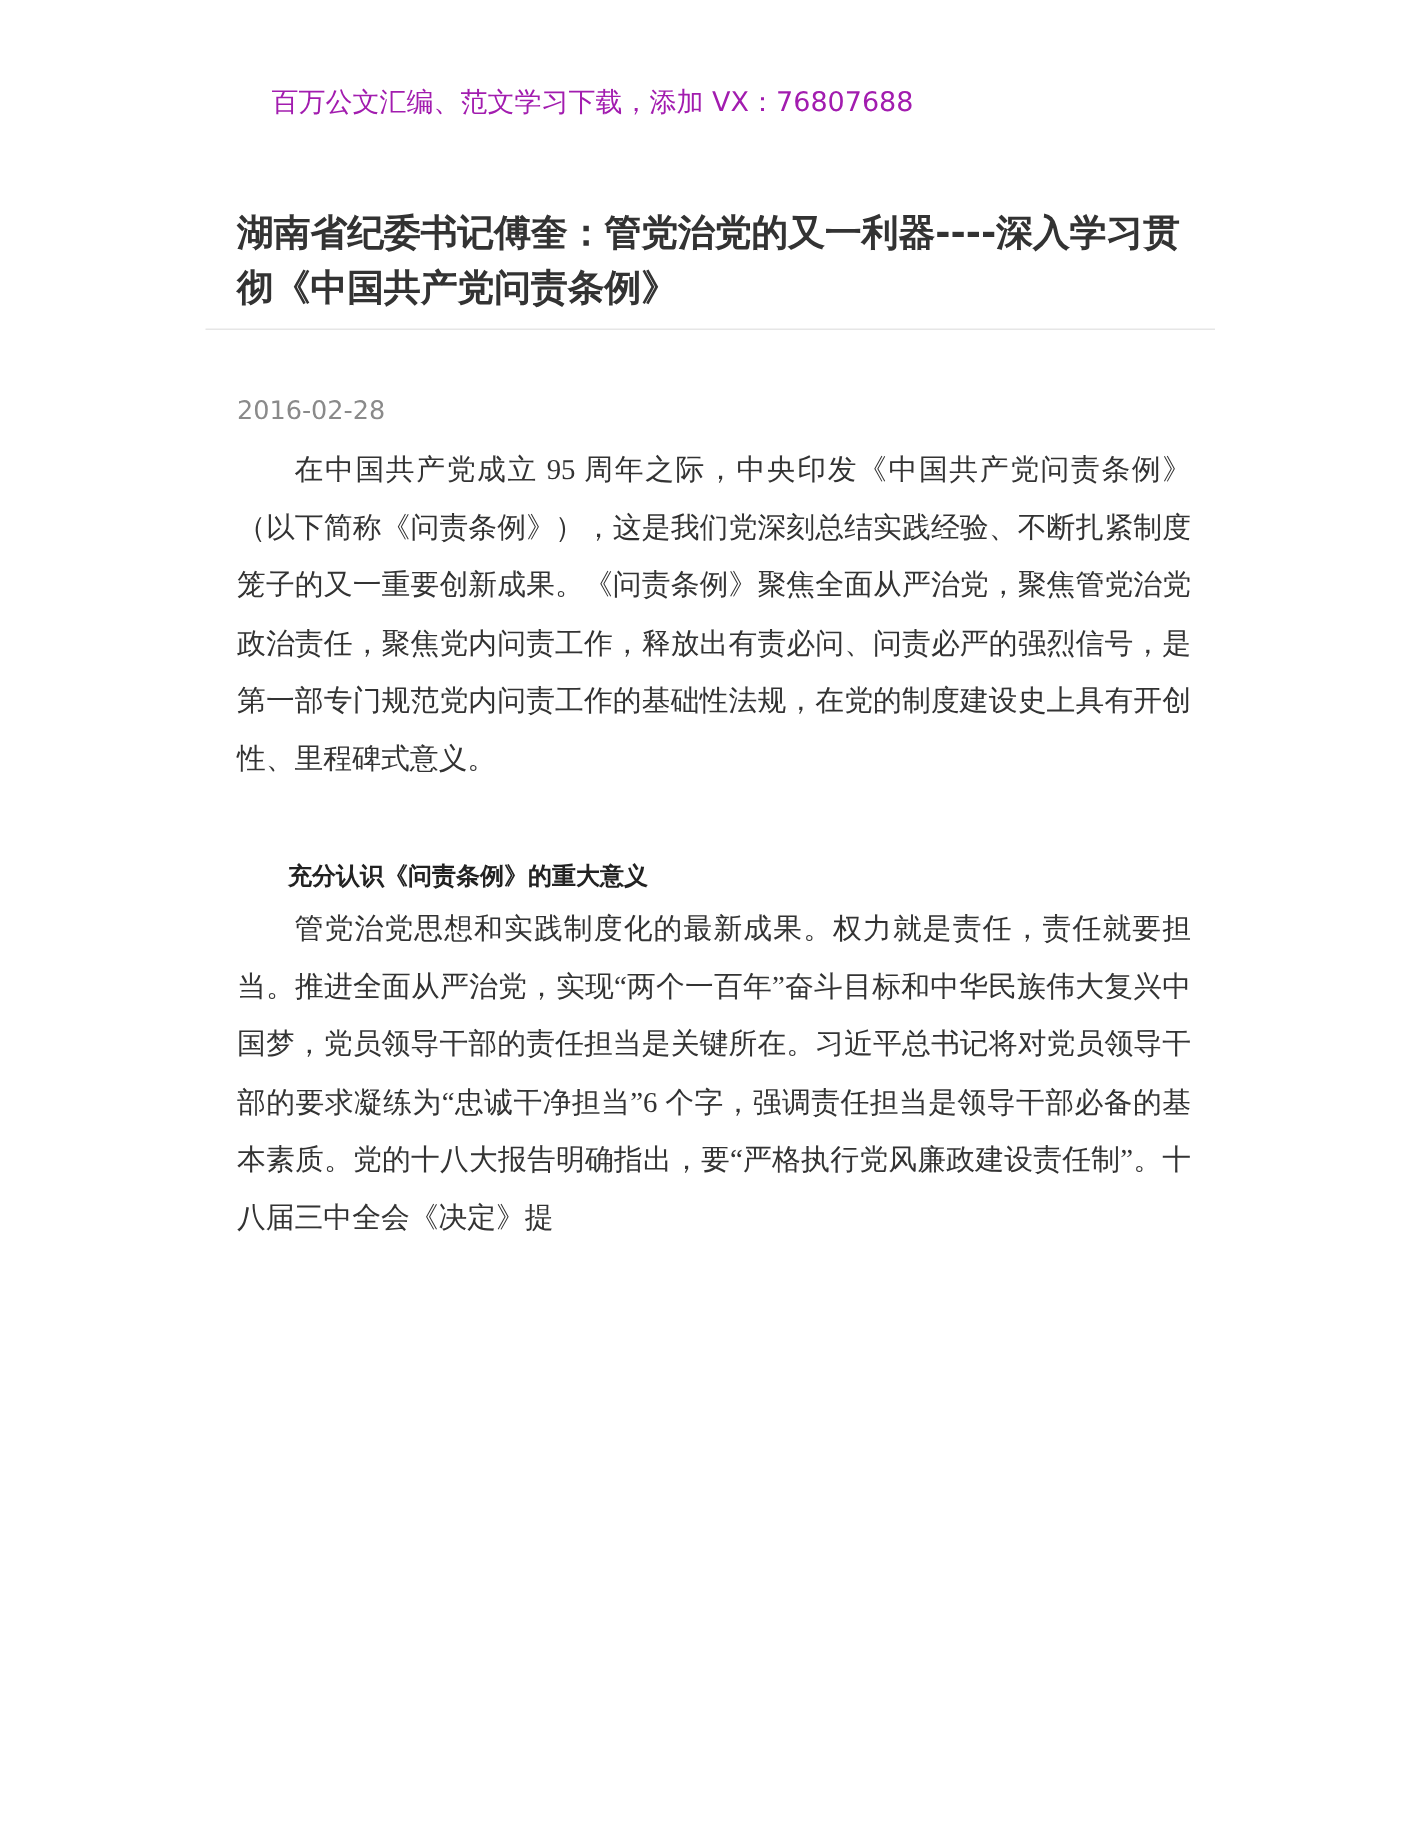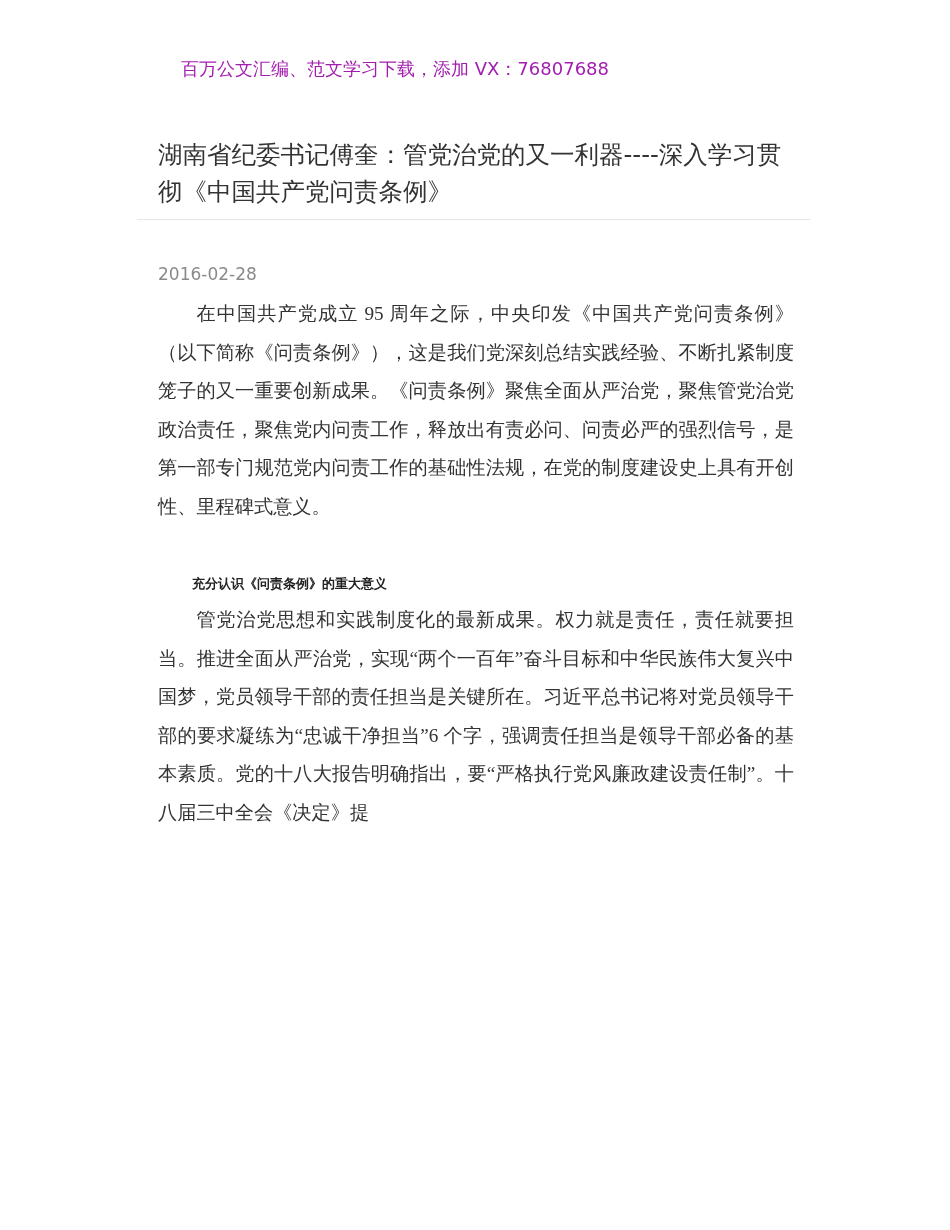--- a/index.html
+++ b/index.html
@@ -26,21 +26,21 @@
       line-height: 28px;
       color: #a21caf;
     }
     .article-title {
       position: absolute;
       top: 136px;
       left: 158px;
       width: 640px;
       margin: 0;
       font-family: "DejaVu Sans", sans-serif;
-      font-weight: normal;
+      font-weight: bold;
       font-size: 24.5px;
       line-height: 37px;
       color: #333333;
     }
     .divider {
       position: absolute;
       top: 219px;
       left: 137px;
       width: 673px;
       height: 0;
@@ -72,21 +72,21 @@
       font-family: Liberation Serif, serif;
     }
     #intro { top: 295px; }
     .section-heading {
       position: absolute;
       top: 569px;
       left: 192px;
       margin: 0;
       font-family: "DejaVu Sans", sans-serif;
       font-weight: bold;
-      font-size: 13px;
+      font-size: 16px;
       line-height: 30px;
       color: #222222;
     }
     #sec1 { top: 601px; }
     #sec1 .para + .para { margin-top: 0; }
   </style>
 </head>
 <body>
 
 <div class="banner">百万公文汇编、范文学习下载，添加 VX：76807688</div>

